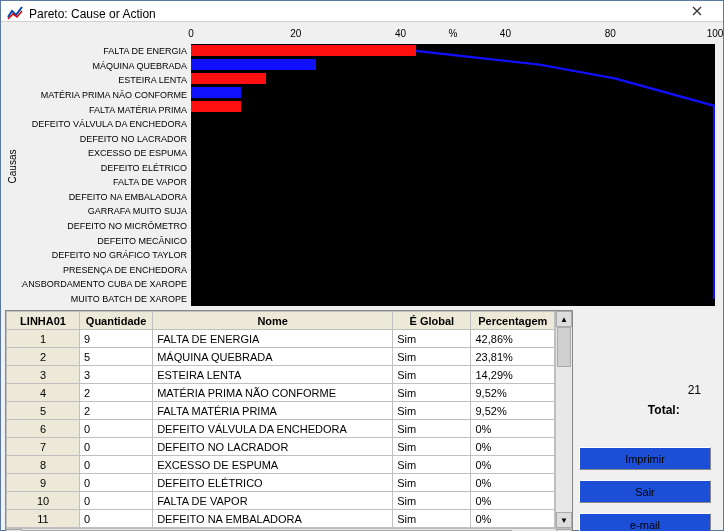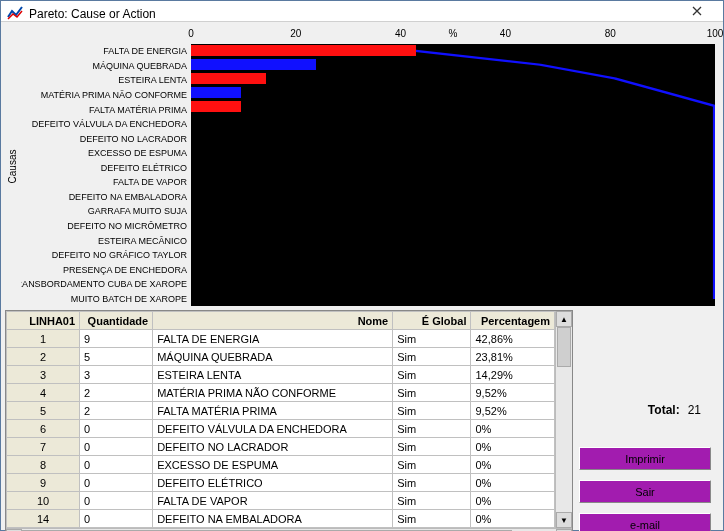--- a/index.html
+++ b/index.html
@@ -20,37 +20,37 @@
   .catlabels{width:170px;display:flex;flex-direction:column;}
   .catlabels .cl{flex:1;display:flex;align-items:center;justify-content:flex-end;padding-right:4px;font-size:9px;white-space:nowrap;overflow:hidden;}
   .bars{flex:1;background:#000;position:relative;margin-right:4px;display:flex;flex-direction:column;}
   .bars .row{flex:1;position:relative;}
   .bars .bar{position:absolute;left:0;top:10%;height:80%;}
   .bars svg.cum{position:absolute;inset:0;width:100%;height:100%;pointer-events:none;}
   .lower{flex:1;display:flex;gap:6px;min-height:0;}
   .grid-wrap{flex:1;display:flex;flex-direction:column;border:1px solid #888;background:#fff;min-height:0;}
   table{border-collapse:collapse;width:100%;table-layout:fixed;}
   th,td{border:1px solid #c0c0c0;padding:1px 4px;font-size:11px;text-align:left;height:15px;overflow:hidden;white-space:nowrap;}
-  th{background:#ece9d8;font-weight:bold;text-align:right;}
+  th{background:#ece9d8;font-weight:bold;text-align:center;}
   td.idx{text-align:center;background:#ece9d8;font-weight:normal;}
   .scroll-v{width:16px;background:#e8e8e8;border-left:1px solid #bbb;position:relative;}
   .scroll-v .btn, .scroll-h .btn{background:#ddd;border:1px solid #aaa;box-sizing:border-box;display:flex;align-items:center;justify-content:center;font-size:8px;position:absolute;}
   .scroll-v .btn{width:16px;height:16px;left:0;}
   .scroll-v .btn.up{top:0;} .scroll-v .btn.down{bottom:0;}
   .scroll-v .thumb{position:absolute;left:1px;width:14px;top:16px;height:40px;background:#cfcfcf;border:1px solid #aaa;box-sizing:border-box;}
   .scroll-h{height:16px;background:#e8e8e8;border-top:1px solid #bbb;position:relative;}
   .scroll-h .btn{width:16px;height:16px;top:0;}
   .scroll-h .btn.left{left:0;} .scroll-h .btn.right{right:0;}
   .scroll-h .thumb{position:absolute;top:1px;height:14px;left:16px;width:490px;background:#cfcfcf;border:1px solid #aaa;box-sizing:border-box;}
   .grid-body{display:flex;flex:1;min-height:0;}
   .grid-rows{flex:1;overflow:hidden;}
   .side{width:140px;display:flex;flex-direction:column;align-items:stretch;justify-content:flex-end;gap:10px;padding:6px 8px 10px 0;box-sizing:border-box;}
   .total{display:flex;gap:8px;justify-content:flex-end;font-size:12px;padding-right:10px;margin-bottom:20px;}
-  .total b{font-weight:bold;}
-  .btn3d{height:23px;background:#a21caf;border:1px solid #888;border-top-color:#fff;border-left-color:#fff;font-size:11px;cursor:default;}
+  .total b{font-weight:bold;margin-top:20px;}
+  .btn3d{height:23px;background:#1d4ed8;border:1px solid #888;border-top-color:#fff;border-left-color:#fff;font-size:11px;cursor:default;}
   col.c0{width:70px;} col.c1{width:70px;} col.c2{width:230px;} col.c3{width:75px;} col.c4{width:80px;}
 </style>
 </head>
 <body>
 
 <div class="window">
   <div class="titlebar">
     <span class="icon">
       <svg viewBox="0 0 16 16" width="16" height="16">
           <polyline points="1,12 5,6 9,10 15,2" stroke="#0047ab" stroke-width="2" fill="none"></polyline>
@@ -88,21 +88,21 @@
               <div class="cl">MATÉRIA PRIMA NÃO CONFORME</div>
               <div class="cl">FALTA MATÉRIA PRIMA</div>
               <div class="cl">DEFEITO VÁLVULA DA ENCHEDORA</div>
               <div class="cl">DEFEITO NO LACRADOR</div>
               <div class="cl">EXCESSO DE ESPUMA</div>
               <div class="cl">DEFEITO ELÉTRICO</div>
               <div class="cl">FALTA DE VAPOR</div>
               <div class="cl">DEFEITO NA EMBALADORA</div>
               <div class="cl">GARRAFA MUITO SUJA</div>
               <div class="cl">DEFEITO NO MICRÔMETRO</div>
-              <div class="cl">ESTEIRA MECÂNICO</div>
+              <div class="cl">DEFEITO MECÂNICO</div>
               <div class="cl">DEFEITO NO GRÁFICO TAYLOR</div>
               <div class="cl">PRESENÇA DE ENCHEDORA</div>
               <div class="cl">TRANSBORDAMENTO CUBA DE XAROPE</div>
               <div class="cl">MUITO BATCH DE XAROPE</div>
             </div>
           <div class="bars" id="bars">
             <svg class="cum" viewBox="0 0 100 100" preserveAspectRatio="none">
               <polyline id="cumline" fill="none" stroke="#1010ff" stroke-width="0.8" points="42.86,2.631578947368421 66.67,7.894736842105263 80.95,13.157894736842104 90.48,18.421052631578945 100,23.684210526315788 100,28.947368421052634 100,34.21052631578947 100,39.473684210526315 100,44.73684210526316 100,50 100,55.26315789473685 100,60.526315789473685 100,65.78947368421053 100,71.05263157894737 100,76.31578947368422 100,81.57894736842105 100,86.8421052631579 100,92.10526315789474 100,97.36842105263158"></polyline>
             </svg>
           <div class="row">
@@ -253,21 +253,21 @@
                     <td>0%</td>
                   </tr>
                   <tr>
                     <td class="idx">10</td>
                     <td>0</td>
                     <td>FALTA DE VAPOR</td>
                     <td>Sim</td>
                     <td>0%</td>
                   </tr>
                   <tr>
-                    <td class="idx">14</td>
+                    <td class="idx">11</td>
                     <td>0</td>
                     <td>DEFEITO NA EMBALADORA</td>
                     <td>Sim</td>
                     <td>0%</td>
                   </tr>
                 </tbody>
             </table>
           </div>
           <div class="scroll-v">
             <div class="btn up">▲</div>

